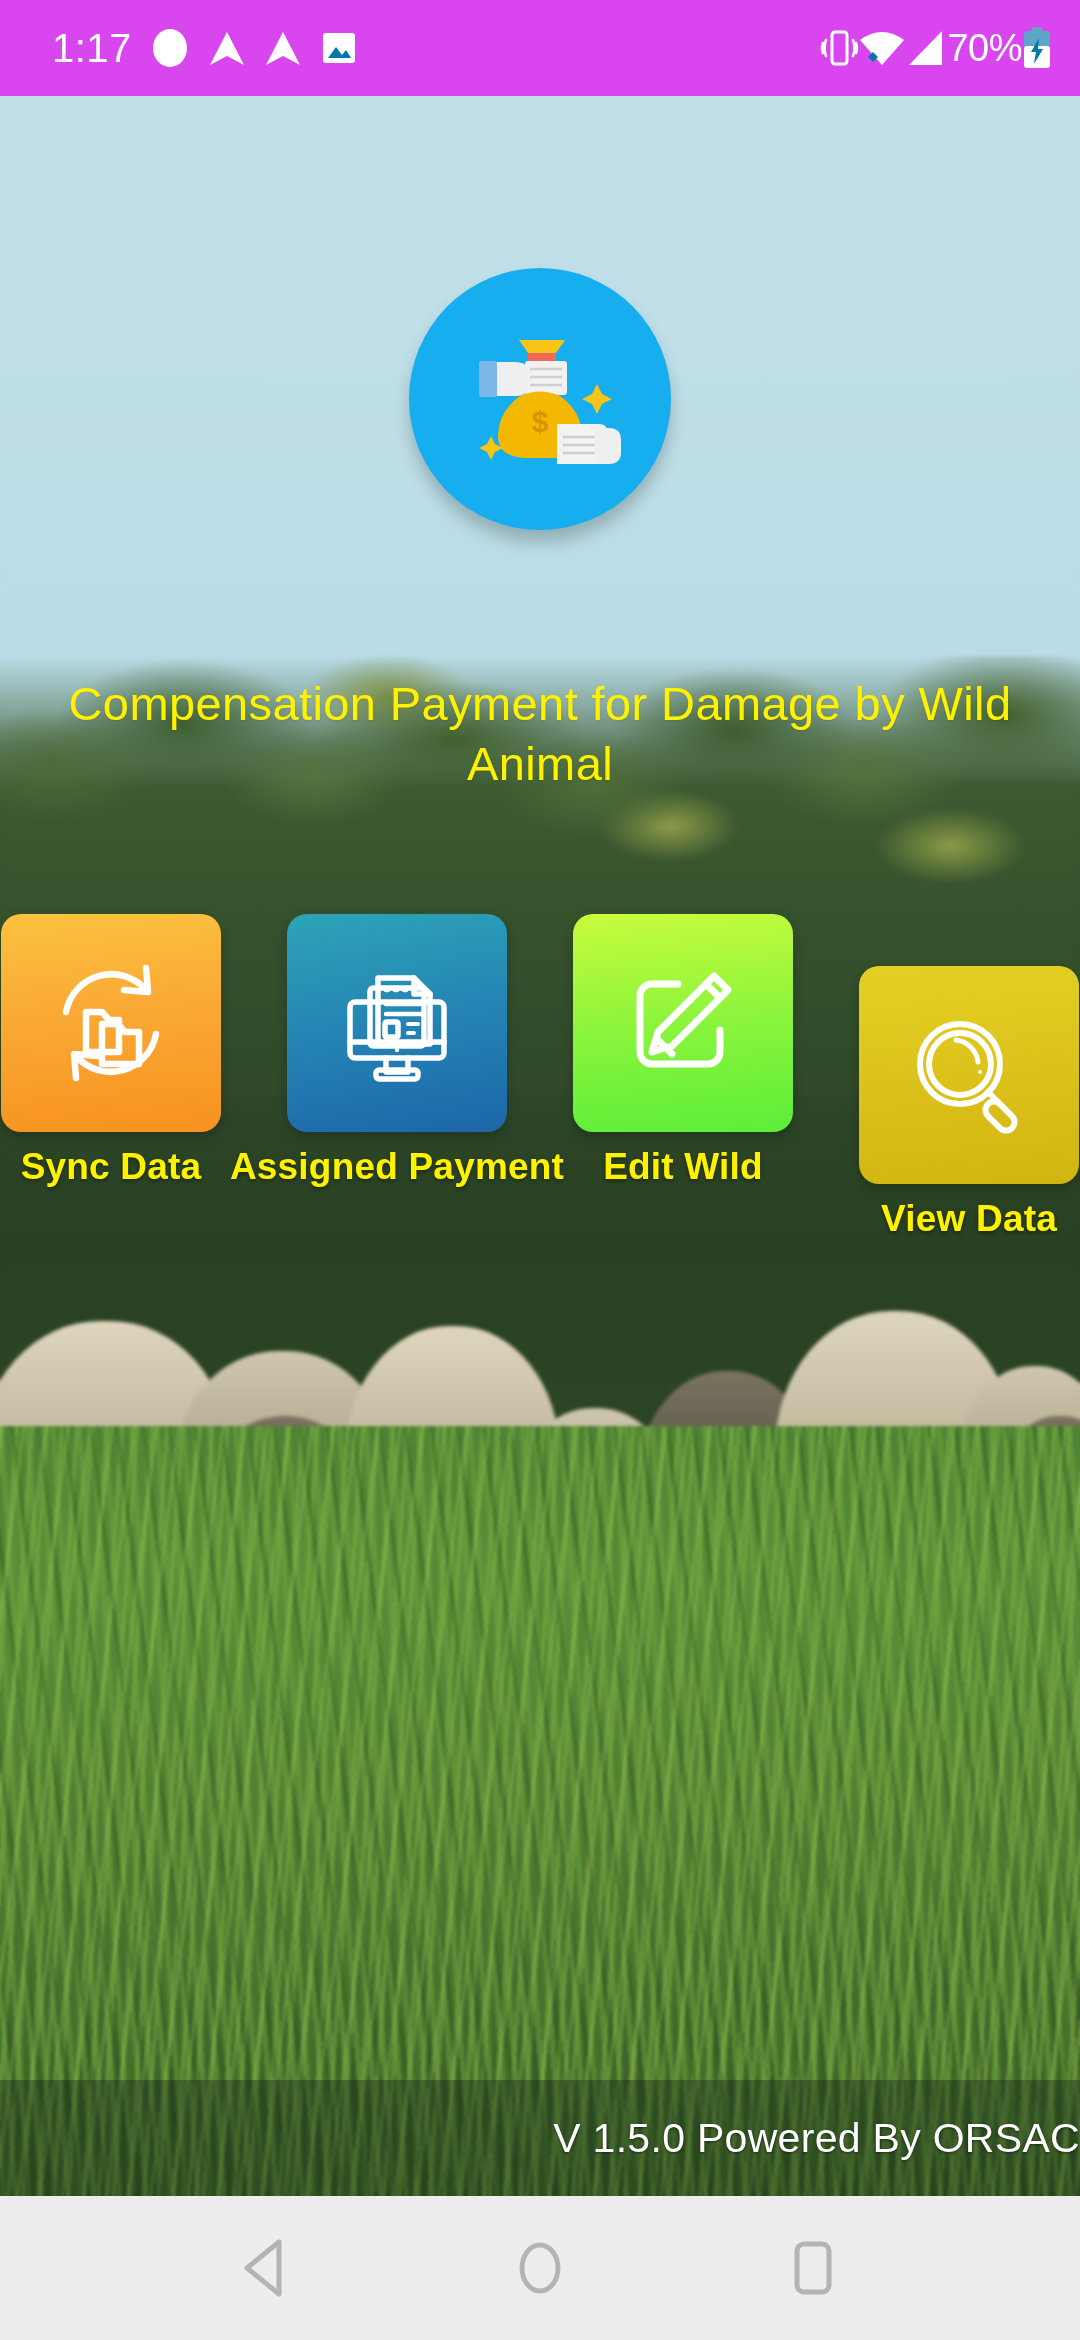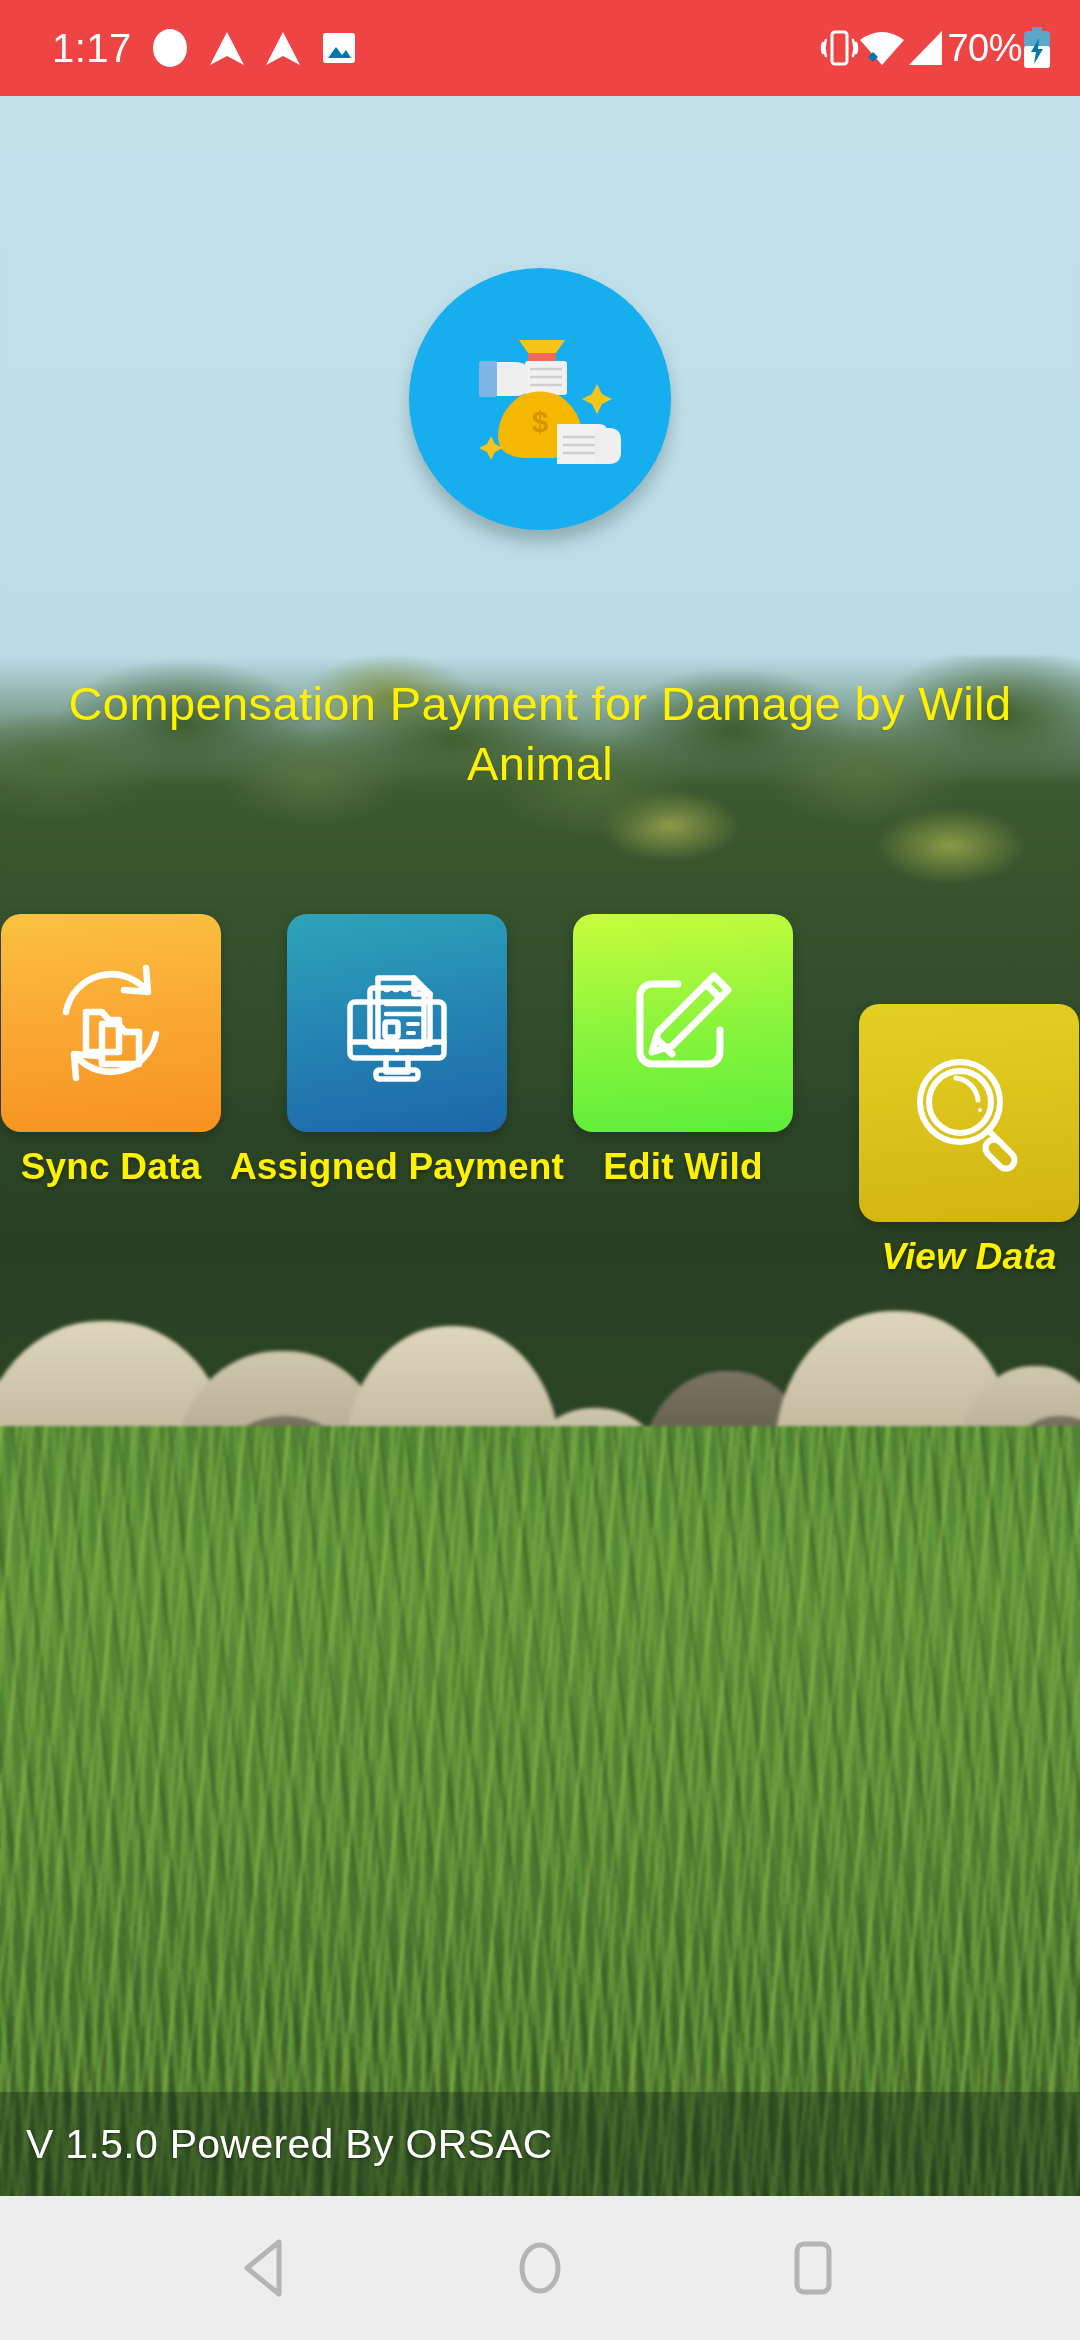--- a/index.html
+++ b/index.html
@@ -10,21 +10,21 @@
   #phone {
     position:absolute; inset:0;
     width:1080px; height:2340px;
     display:flex; flex-direction:column;
     overflow:hidden;
   }
 
   
   #status-bar {
     height:96px; flex:0 0 96px;
-    background:#ef4444;
+    background:#d946ef;
     display:flex; align-items:center;
     padding:0 28px 0 52px;
     color:#fff;
     position:relative; z-index:40;
   }
   #status-left { display:flex; align-items:center; gap:18px; }
   #status-clock { font-size:40px; letter-spacing:.5px; line-height:1; font-weight:400; }
   #status-right { margin-left:auto; display:flex; align-items:center; }
   .sb-ico { display:block; }
   #battery-pct { font-size:38px; line-height:1; letter-spacing:-.5px; }
@@ -123,21 +123,21 @@
   #tile-grid {
     position:absolute; top:818px; left:0; right:0;
     display:flex; flex-wrap:wrap; justify-content:space-between;
     gap:0 28px;
   }
   .tile-cell {
     width:222px;
     display:flex; flex-direction:column; align-items:center;
     margin-bottom:28px;
   }
-  .tile-cell.row2 { margin-top:90px;font-style:italic; }
+  .tile-cell.row2 { margin-top:52px; }
   .tile-btn {
     width:220px; height:218px;
     border-radius:20px;
     display:flex; align-items:center; justify-content:center;
     box-shadow:0 5px 12px rgba(0,0,0,.22);
     position:relative;
   }
   .tile-label {
     margin-top:14px;
     color:#FFF200;
@@ -148,25 +148,26 @@
     white-space:nowrap;
     text-align:center;
   }
   .t-sync   { background:linear-gradient(175deg,#FBC23F 0%,#FAA935 45%,#F7921F 100%); }
   .t-survey { background:linear-gradient(170deg,#2DA4B8 0%,#2585B4 48%,#1C66A8 100%); }
   .t-edit   { background:linear-gradient(175deg,#C8FC3C 0%,#8CF43C 50%,#5CEE3A 100%); }
   .t-view   { background:linear-gradient(175deg,#E3D024 0%,#DCC31B 48%,#D2B410 100%); }
 
   
   #footer-bar {
-    position:absolute; left:0; right:0; bottom:0; height:104px;
+    position:absolute; left:0; right:0; bottom:0; height:116px;
     background:rgba(12,28,22,.34);
     display:flex; align-items:center;
     padding-left:26px;
     z-index:20;
+    justify-content:flex-end;
   }
   #footer-text {
     color:#FFFFFF; font-size:41px; font-weight:400; letter-spacing:.3px;
     text-shadow:0 1px 3px rgba(0,0,0,.5);
   }
 
   
   #nav-bar {
     height:144px; flex:0 0 144px;
     background:#EDEDED;

